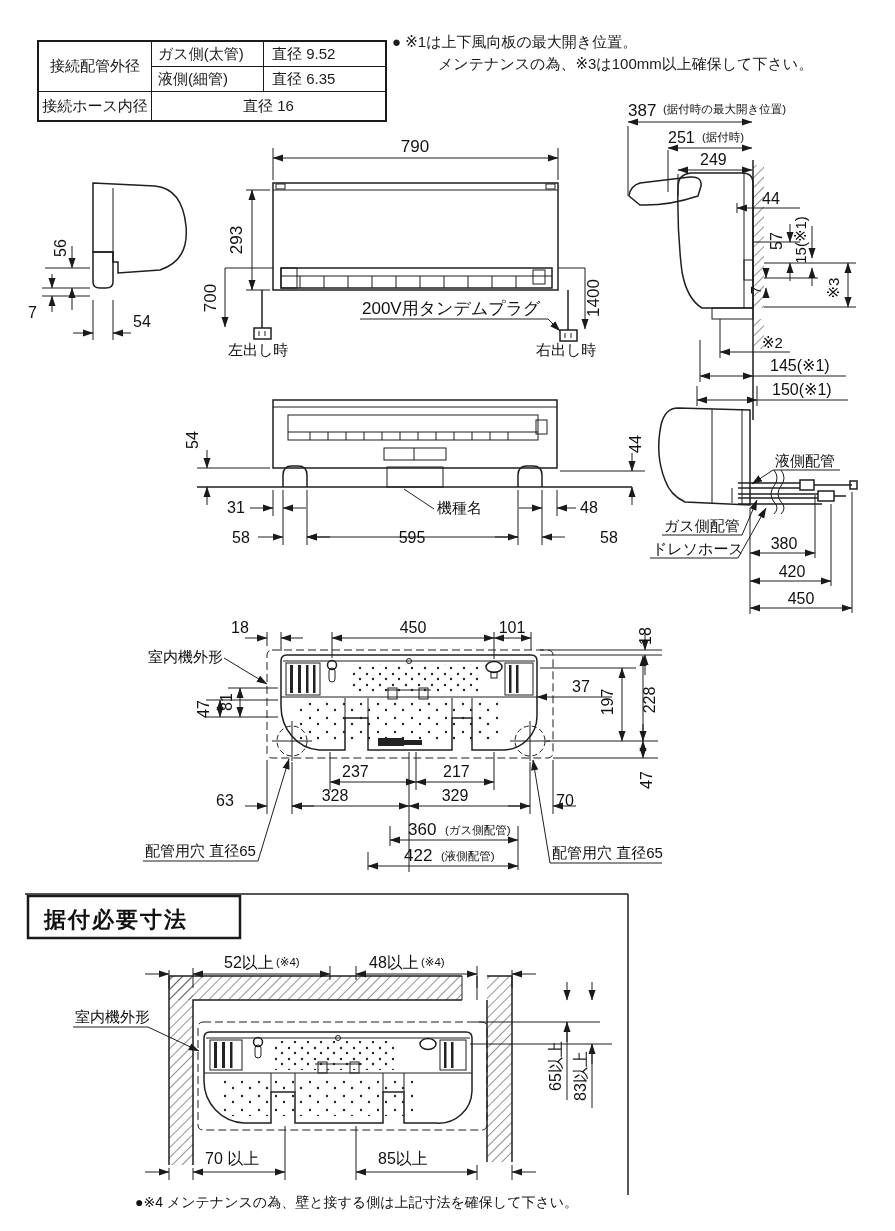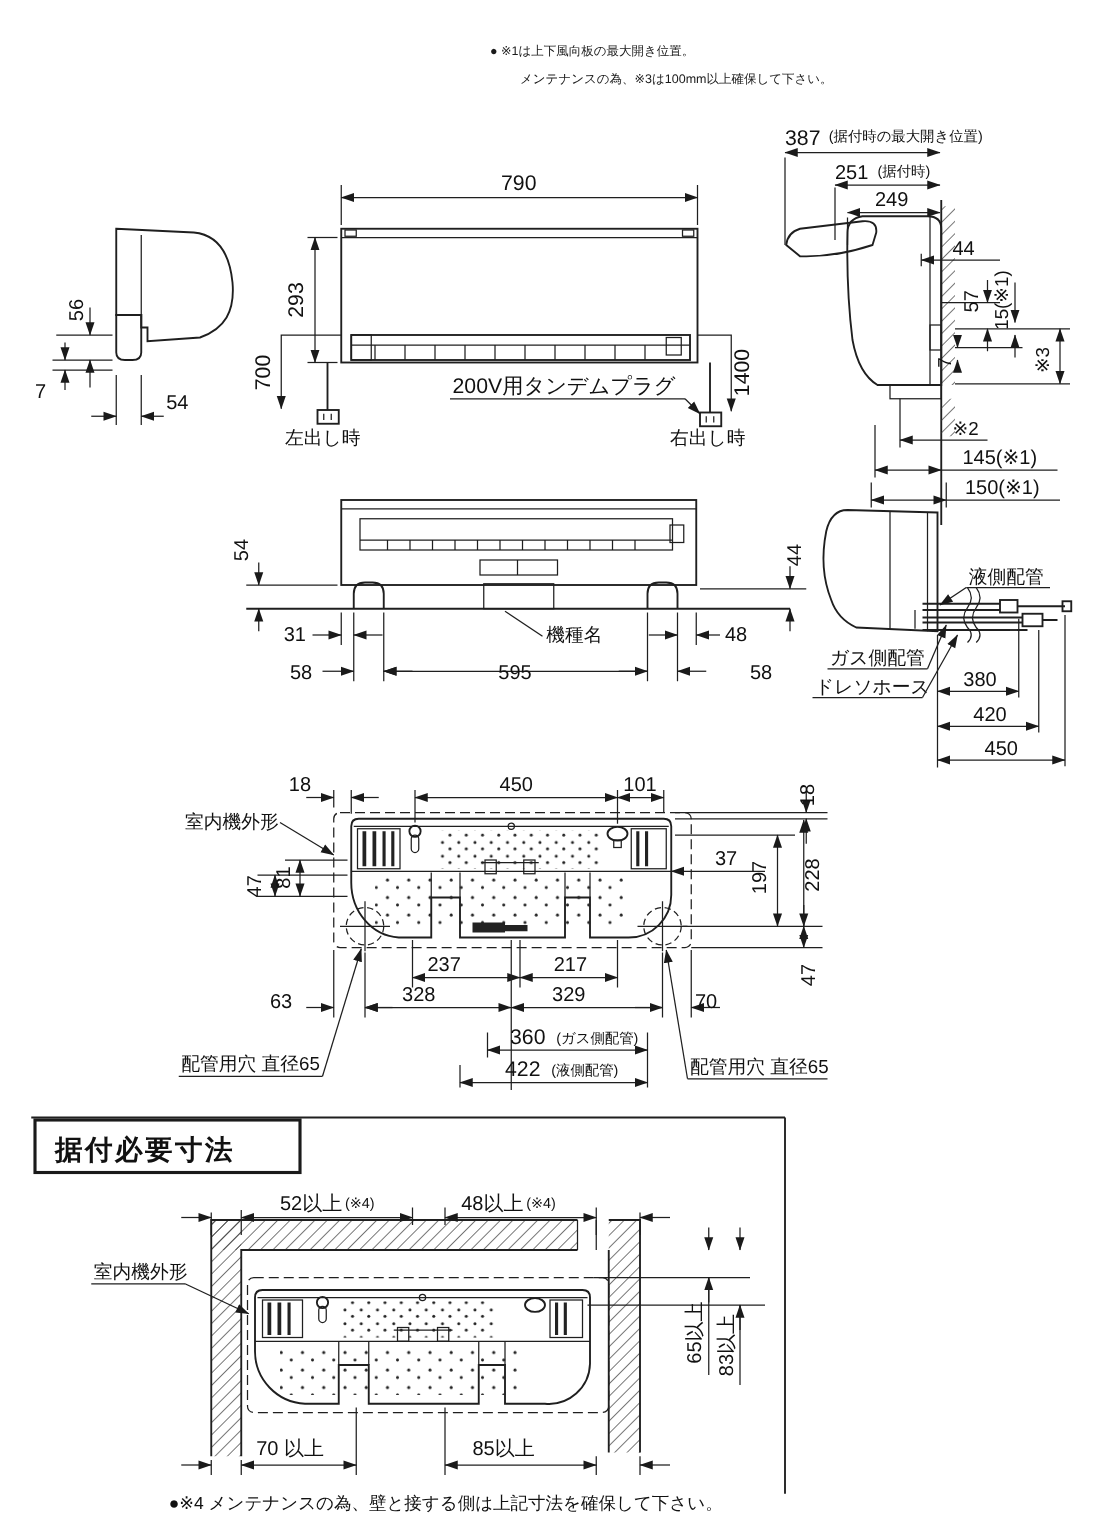--- a/index.html
+++ b/index.html
@@ -11,38 +11,47 @@
         font-size:15px;}
   .spec .cell{display:flex;align-items:center;border-color:#1a1a1a;}
   .c11{grid-column:1;grid-row:1/3;justify-content:center;border-right:1.4px solid #1a1a1a;border-bottom:1.4px solid #1a1a1a;}
   .c21{grid-column:2;grid-row:1;padding-left:6px;border-right:1.4px solid #1a1a1a;border-bottom:1.4px solid #1a1a1a;}
   .c31{grid-column:3;grid-row:1;padding-left:8px;border-bottom:1.4px solid #1a1a1a;}
   .c22{grid-column:2;grid-row:2;padding-left:6px;border-right:1.4px solid #1a1a1a;border-bottom:1.4px solid #1a1a1a;}
   .c32{grid-column:3;grid-row:2;padding-left:8px;border-bottom:1.4px solid #1a1a1a;}
   .c13{grid-column:1;grid-row:3;justify-content:center;border-right:1.4px solid #1a1a1a;}
   .c33{grid-column:2/4;grid-row:3;justify-content:center;}
   
-  .notes{position:absolute;left:392px;top:31px;font-size:10px;line-height:22px;white-space:nowrap;}
-  .notes .ind{margin-left:24px;}
+  .notes{position:absolute;left:392px;top:31px;font-size:15px;line-height:22px;white-space:nowrap;}
+  .notes .ind{margin-left:46px;}
   
   svg.draw{position:absolute;left:0;top:0;}
   svg .s{stroke:#1f1f1f;fill:none;stroke-width:1.5;}
   svg .t{stroke:#1f1f1f;fill:none;stroke-width:1;}
   svg .dm{stroke:#1f1f1f;fill:none;stroke-width:1;}
   svg .dash{stroke-dasharray:8 4;}
   svg .cdash{stroke-dasharray:5 3;}
   svg text{fill:#111;font-family:"Liberation Sans","DejaVu Sans",sans-serif;}
   .d16{font-size:16px;} .d17{font-size:17px;} .d15{font-size:15px;}
   .d14{font-size:14px;} .d11{font-size:11.5px;} .d22{font-size:22px;font-weight:bold;letter-spacing:2px;}
 </style>
 </head>
 <body>
 
 <div class="page">
 
+  <div class="spec">
+    <div class="cell c11">接続配管外径</div>
+    <div class="cell c21">ガス側(太管)</div>
+    <div class="cell c31">直径 9.52</div>
+    <div class="cell c22">液側(細管)</div>
+    <div class="cell c32">直径 6.35</div>
+    <div class="cell c13">接続ホース内径</div>
+    <div class="cell c33">直径 16</div>
+  </div>
 
   <div class="notes">
     <div>● ※1は上下風向板の最大開き位置。</div>
     <div class="ind">メンテナンスの為、※3は100mm以上確保して下さい。</div>
   </div>
 
   <svg class="draw" width="895" height="1231" viewBox="0 0 895 1231">
     <defs>
       <marker id="ah" viewBox="0 0 10 8" refX="9.6" refY="4" markerWidth="11" markerHeight="8.5" orient="auto-start-reverse">
         <path d="M0,0.6 L10,4 L0,7.4 Z" fill="#1a1a1a"></path>

